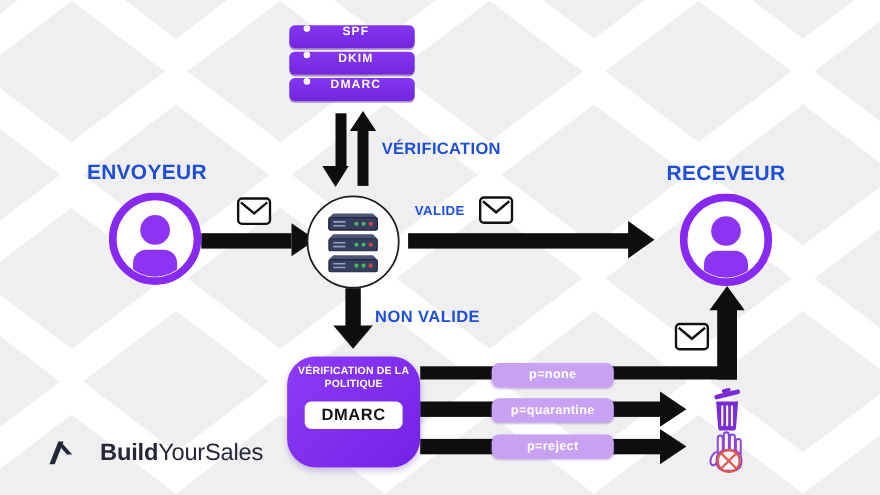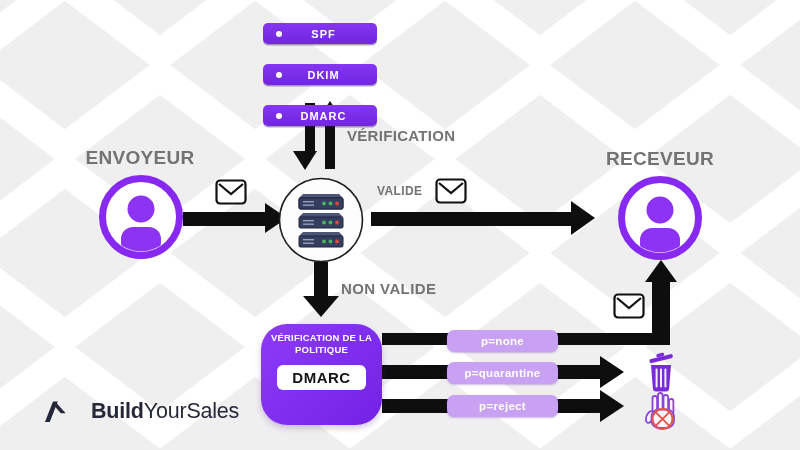--- a/index.html
+++ b/index.html
@@ -10,31 +10,31 @@
     -webkit-font-smoothing:antialiased;
   }
   .stage svg.layer{position:absolute;left:0;top:0;}
   .bg{z-index:1;}
   .arrows{z-index:2;}
   .el{position:absolute;z-index:3;}
 
   
   .auth-stack{left:263px;top:23px;width:114px;}
   .auth-pill{
-    height:21px;margin-bottom:20px;border-radius:5px;
+    height:21px;margin-bottom:3px;border-radius:5px;
     background:linear-gradient(180deg,#8436f2 0%,#7226dd 100%);
-    display:flex;align-items:center;
+    display:flex;align-items:flex-start;
     box-shadow:0 1.5px 0 rgba(50,15,100,.4);
   }
   .auth-bullet{width:6px;height:6px;border-radius:50%;background:#fff;margin-left:13px;flex:0 0 auto;}
   .auth-label{flex:1;text-align:center;color:#fff;font-size:11px;font-weight:700;letter-spacing:1px;margin-right:12px;}
 
-  .diagram-label{color:#737373;font-weight:700;white-space:nowrap;}
+  .diagram-label{color:#1d4ed8;font-weight:700;white-space:nowrap;}
   .lbl-verification{left:347px;top:127px;font-size:15px;letter-spacing:.3px;}
-  .lbl-envoyeur{left:79px;top:147px;width:122px;text-align:center;font-size:19px;letter-spacing:.3px;}
+  .lbl-envoyeur{left:79px;top:147px;width:122px;text-align:left;font-size:19px;letter-spacing:.3px;}
   .lbl-receveur{left:599px;top:148px;width:122px;text-align:center;font-size:19px;letter-spacing:.3px;}
   .lbl-valide{left:377px;top:184px;font-size:12px;letter-spacing:.4px;}
   .lbl-nonvalide{left:341px;top:280px;font-size:15px;letter-spacing:.4px;}
 
   
   .policy-box{
     left:261px;top:324px;width:121px;height:101px;border-radius:26px;
     background:linear-gradient(135deg,#8d3bf7 0%,#7322e6 100%);
     box-shadow:0 3px 6px rgba(80,30,150,.25);
     text-align:center;box-sizing:border-box;padding-top:8px;

